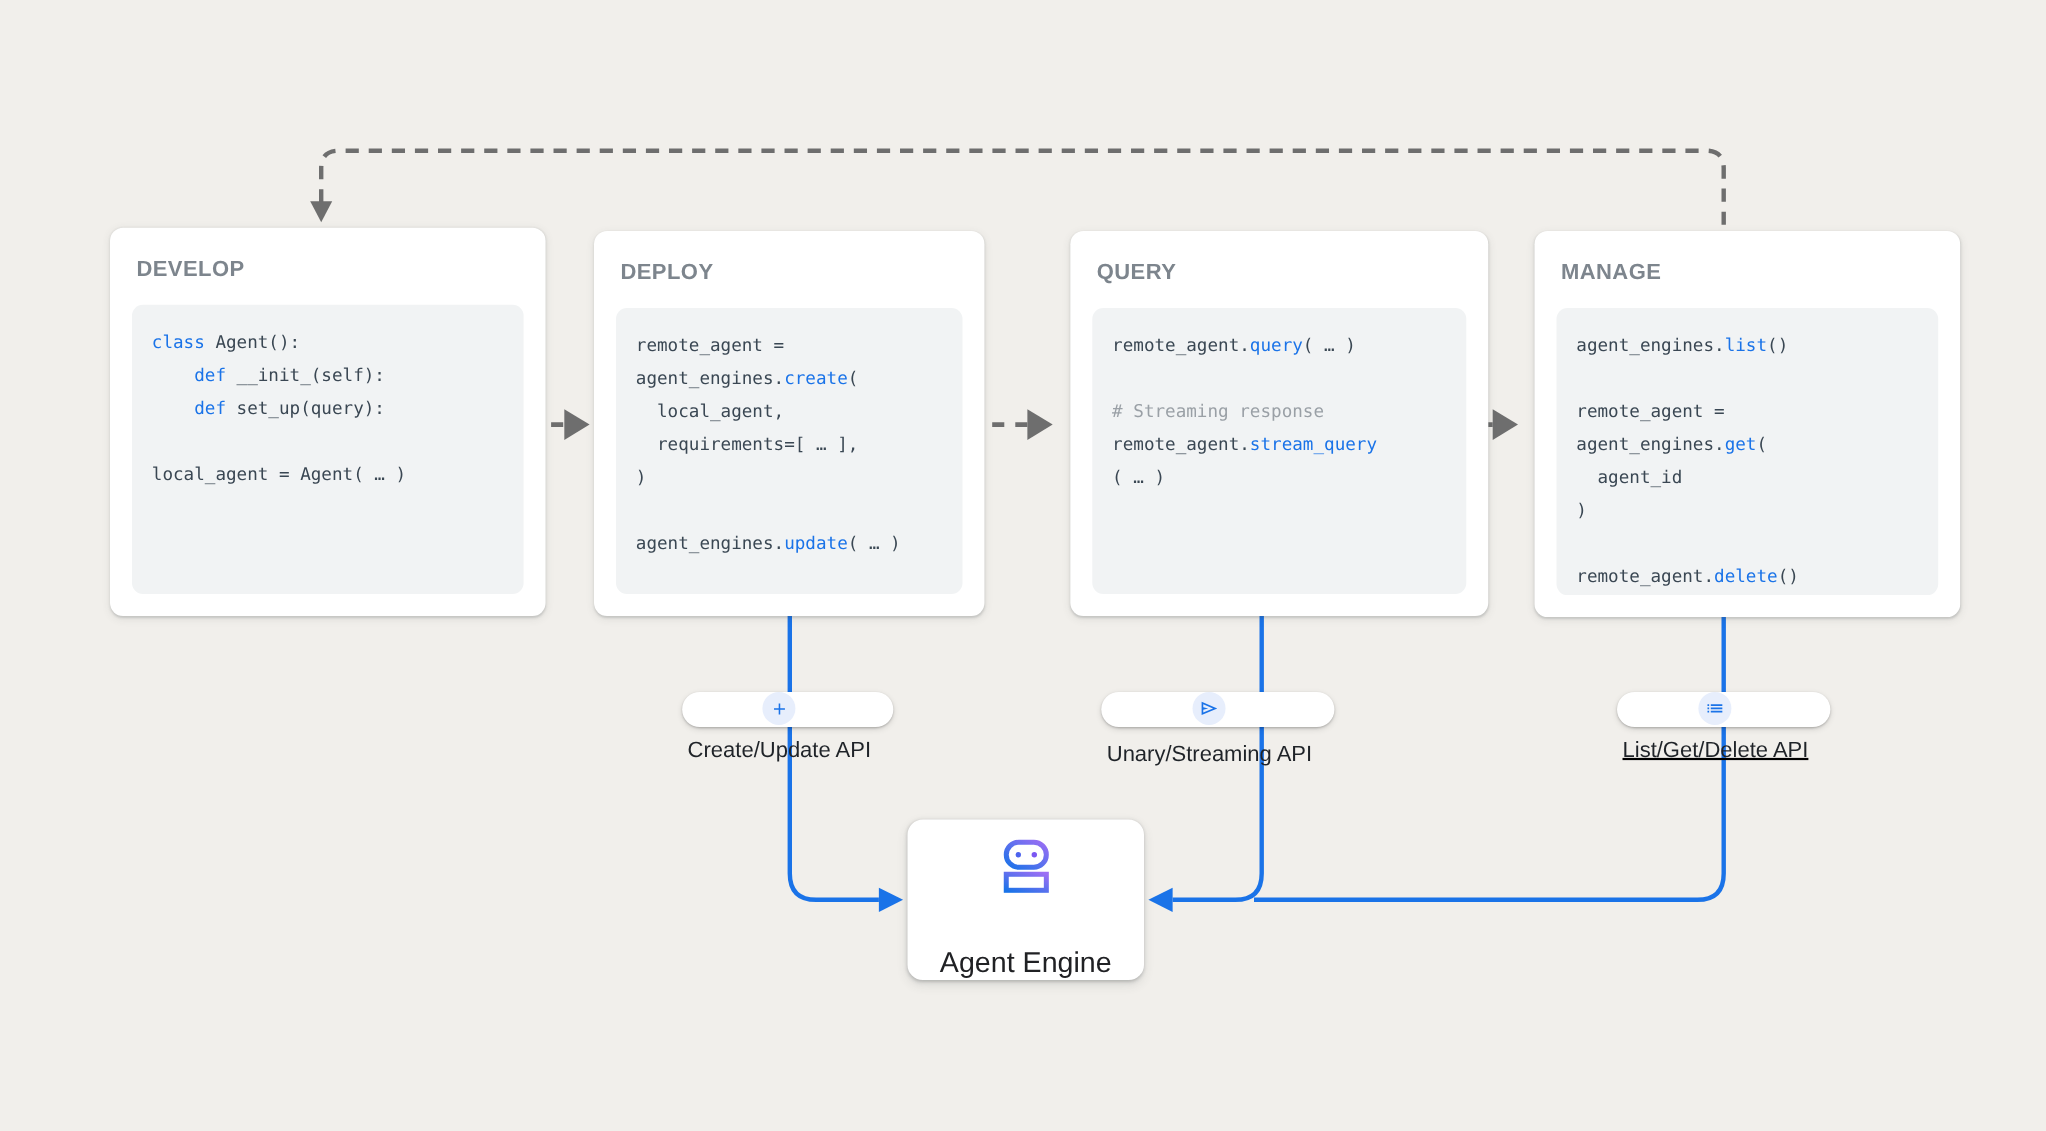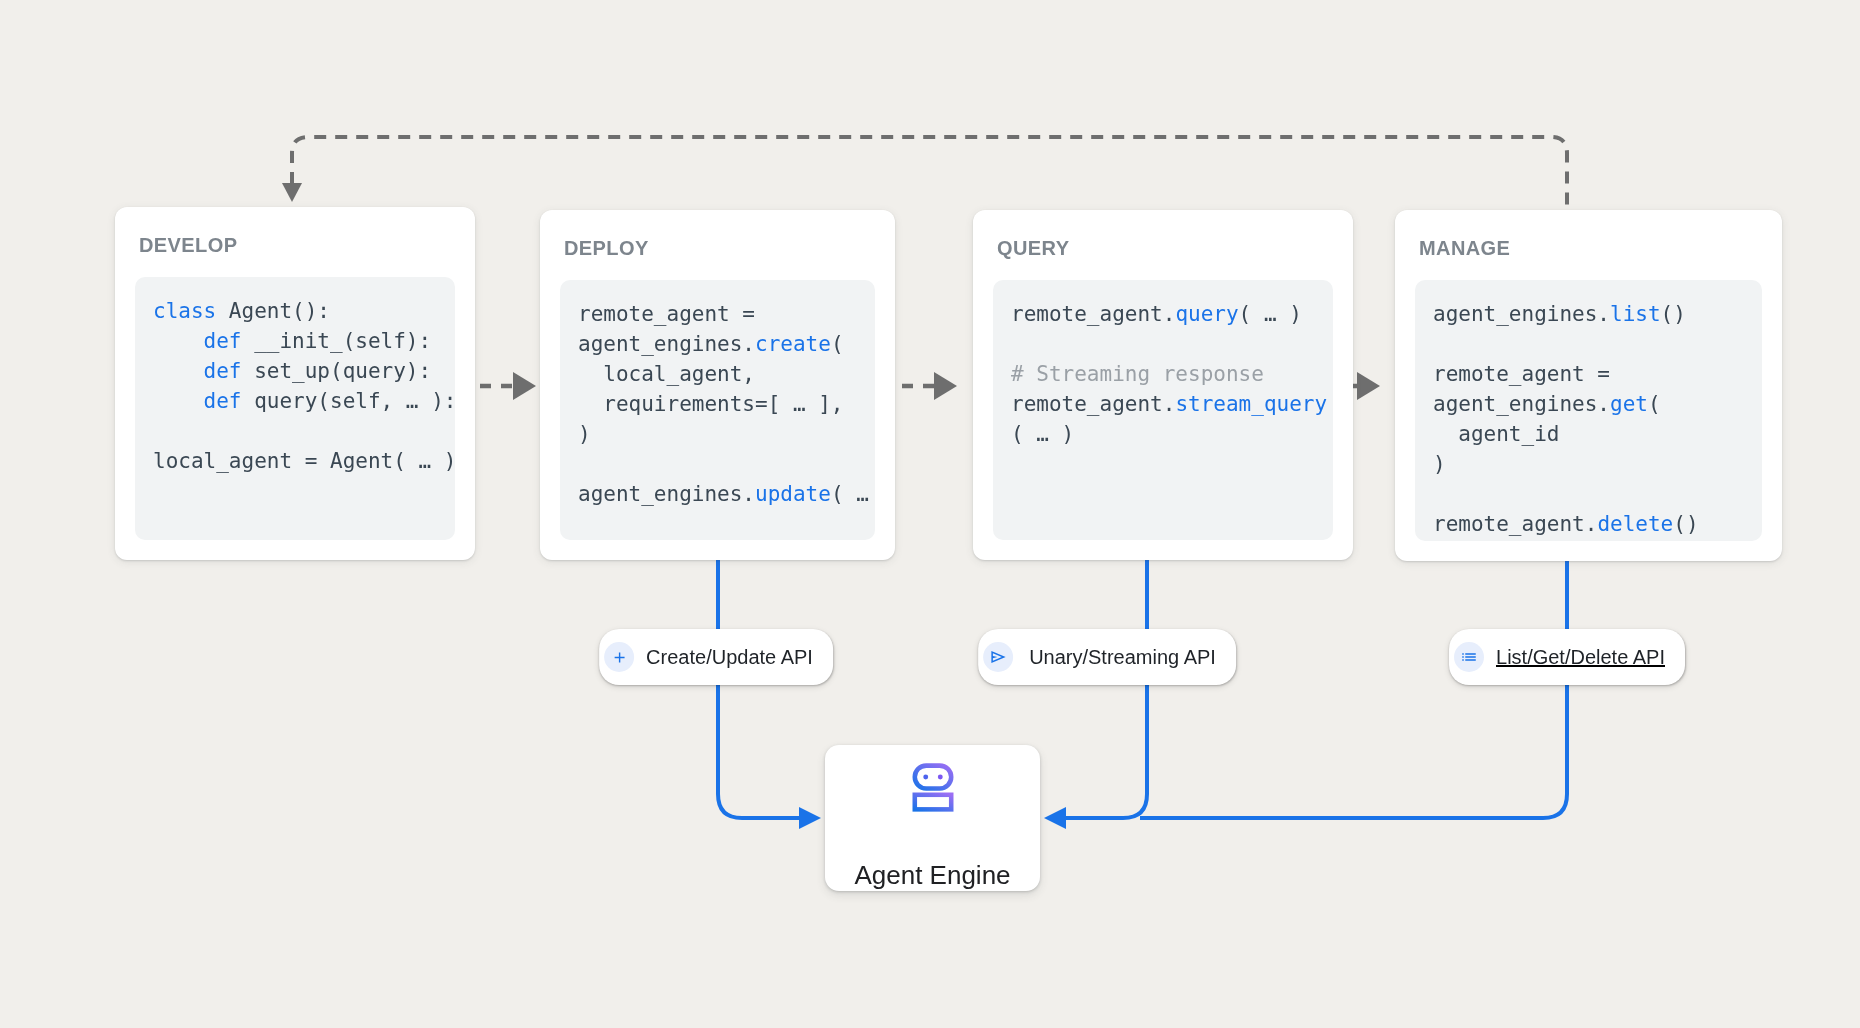--- a/index.html
+++ b/index.html
@@ -6,34 +6,34 @@
   body{width:1860px;height:1028px;overflow:hidden;}
   #stage{position:relative;width:1860px;height:1028px;background:#f1efeb;font-family:"Liberation Sans",sans-serif;}
   #wires{position:absolute;left:0;top:0;z-index:1;}
 
   .card{position:absolute;background:#ffffff;border-radius:12px;z-index:2;
         box-shadow:0 1px 2px rgba(60,64,67,.18),0 2px 8px rgba(60,64,67,.10);}
   .card-title{position:absolute;top:27px;left:24px;font-size:20px;font-weight:bold;
         color:#7d858d;letter-spacing:.4px;}
   .code-block{position:absolute;left:20px;right:20px;top:70px;bottom:20px;
         background:#f1f3f4;border-radius:10px;padding:19px 4px 0 18px;overflow:hidden;}
-  .code-line{font-family:"DejaVu Sans Mono",monospace;font-size:21px;line-height:30px;
+  .code-line{font-family:"DejaVu Sans Mono",monospace;font-size:16px;line-height:30px;
         white-space:pre;color:#3a4753;}
   .tok-d{color:#3a4753;}
   .tok-kw{color:#1a73e8;}
   .tok-c{color:#9aa0a6;}
 
-  #card-develop{left:115px;top:207px;width:360px;height:353px;}
+  #card-develop{left:100px;top:207px;width:396px;height:353px;}
   #card-deploy {left:540px;top:210px;width:355px;height:350px;}
   #card-query  {left:973px;top:210px;width:380px;height:350px;}
   #card-manage {left:1395px;top:210px;width:350px;height:351px;padding-left:37px;}
 
-  .pill{position:absolute;top:629px;height:56px;background:#ffffff;border-radius:20px;
+  .pill{position:absolute;top:629px;height:32px;background:#ffffff;border-radius:20px;
         display:flex;align-items:center;gap:12px;padding:0 20px 0 5px;z-index:3;
-        transform:translateX(-50%);box-shadow:0 1px 2px rgba(0,0,0,.22),0 2px 6px rgba(0,0,0,.12);}
+        transform:translateX(-50%);box-shadow:0 1px 2px rgba(0,0,0,.22),0 2px 6px rgba(0,0,0,.12);flex-direction:column;}
   .pill-icon-circle{width:30px;height:30px;border-radius:50%;background:#e7eefc;
         display:flex;align-items:center;justify-content:center;flex:0 0 auto;}
   .pill-label{font-size:20px;color:#1f2328;white-space:nowrap;}
   #pill-create{left:716px;}
   #pill-unary{left:1107px;gap:16px;}
   #pill-list{left:1567px;text-decoration:underline;}
 
   #engine-box{position:absolute;left:825px;top:745px;width:215px;height:146px;background:#ffffff;
         border-radius:14px;z-index:2;display:flex;flex-direction:column;align-items:center;
         box-shadow:0 1px 3px rgba(60,64,67,.25),0 4px 10px rgba(60,64,67,.12);gap:39px;}
@@ -67,21 +67,20 @@
 
     <path d="M 1567 559 L 1567 794 Q 1567 818 1543 818 L 1140 818" fill="none" stroke="#1a73e8" stroke-width="4"></path>
   </svg>
 
   <div class="card" id="card-develop">
     <div class="card-title">DEVELOP</div>
     <div class="code-block">
         <div class="code-line"><span class="tok-kw">class </span><span class="tok-d">Agent():</span></div>
         <div class="code-line"><span class="tok-d">    </span><span class="tok-kw">def </span><span class="tok-d">__init_(self):</span></div>
         <div class="code-line"><span class="tok-d">    </span><span class="tok-kw">def </span><span class="tok-d">set_up(query):</span></div>
-        <div class="code-line"><span class="tok-d">    </span><span class="tok-kw">def </span><span class="tok-d">query(self, … ):</span></div>
         <div class="code-line">&nbsp;</div>
         <div class="code-line"><span class="tok-d">local_agent = Agent( … )</span></div>
       </div>
   </div>
 
   <div class="card" id="card-deploy">
     <div class="card-title">DEPLOY</div>
     <div class="code-block">
         <div class="code-line"><span class="tok-d">remote_agent =</span></div>
         <div class="code-line"><span class="tok-d">agent_engines.</span><span class="tok-kw">create</span><span class="tok-d">(</span></div>

